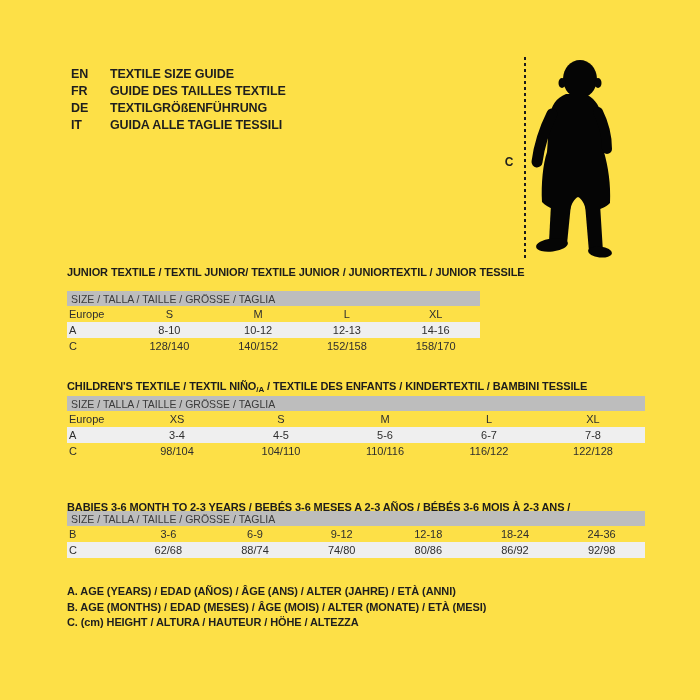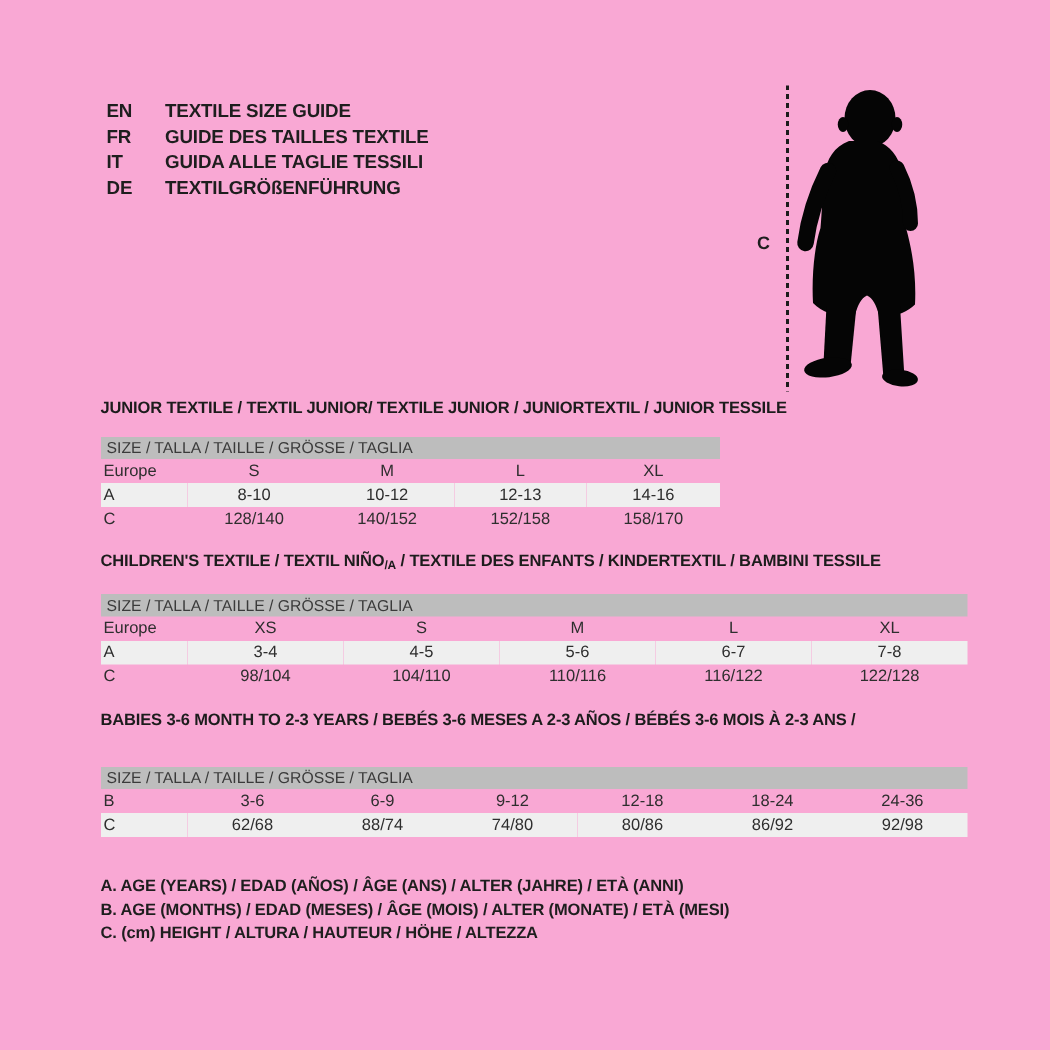--- a/index.html
+++ b/index.html
@@ -1,17 +1,17 @@
 <!DOCTYPE html>
 <html><head>
 <meta charset="utf-8">
 <style>
   html,body { margin:0; padding:0; background:#ffffff; }
   .page {
-    position:relative; width:700px; height:700px; background:#f9a8d4;
+    position:relative; width:700px; height:700px; background:#fde047;
     font-family:"Liberation Sans", sans-serif; color:#1e1e1e; overflow:hidden;
   }
 
   
   .lang-list { position:absolute; left:71px; top:66px; font-weight:bold;
                font-size:12.5px; line-height:17px; letter-spacing:-0.1px; }
   .lang-row  { white-space:nowrap; }
   .lang-code { display:inline-block; width:39px; }
 
   
@@ -19,22 +19,22 @@
                font-weight:bold; font-size:12px; }
   .dash-line { position:absolute; left:524px; top:57px; width:2px; height:204px;
                background:repeating-linear-gradient(to bottom,#1c1c1c 0 3px,transparent 3px 6px); }
   .figure    { position:absolute; left:528px; top:52px; width:118px; height:210px; }
   .figure svg{ display:block; width:100%; height:100%; }
 
   
   .sec-title { position:absolute; left:67px; font-weight:bold; font-size:11px;
                color:#1c1c1c; letter-spacing:-0.1px; white-space:nowrap; }
   .st1 { top:266px; }
-  .st2 { top:368px; }
-  .st3 { top:473px; line-height:15px; }
+  .st2 { top:380px; }
+  .st3 { top:500px; line-height:15px;text-decoration:underline; }
   .sub { font-size:8px; vertical-align:-2px; }
 
   
   .size-table { position:absolute; left:67px; border-collapse:collapse;
                 table-layout:fixed; font-size:11px; color:#2e2e2e; }
   .tb1 { top:291px; width:413px; }
   .tb2 { top:396px; width:578px; }
   .tb3 { top:511px; width:578px; }
   .size-table td { padding:0; height:16px; text-align:center; white-space:nowrap;
                    overflow:hidden; }
@@ -55,24 +55,24 @@
 <div class="page">
 
   <div class="lang-list">
     <div class="lang-row">
       <span class="lang-code">EN</span><span class="lang-label">TEXTILE SIZE GUIDE</span>
     </div>
     <div class="lang-row">
       <span class="lang-code">FR</span><span class="lang-label">GUIDE DES TAILLES TEXTILE</span>
     </div>
     <div class="lang-row">
+      <span class="lang-code">DE</span><span class="lang-label">TEXTILGRÖßENFÜHRUNG</span>
+    </div>
+    <div class="lang-row">
       <span class="lang-code">IT</span><span class="lang-label">GUIDA ALLE TAGLIE TESSILI</span>
-    </div>
-    <div class="lang-row">
-      <span class="lang-code">DE</span><span class="lang-label">TEXTILGRÖßENFÜHRUNG</span>
     </div>
   </div>
 
   <div class="measure-c">C</div>
   <div class="dash-line"></div>
   <div class="figure">
     <svg viewBox="0 0 118 210" fill="#050505" xmlns="http://www.w3.org/2000/svg">
       <ellipse cx="52" cy="27" rx="17" ry="19"></ellipse>
       <ellipse cx="34" cy="31" rx="3.5" ry="5"></ellipse>
       <ellipse cx="70" cy="31" rx="3.5" ry="5"></ellipse>

